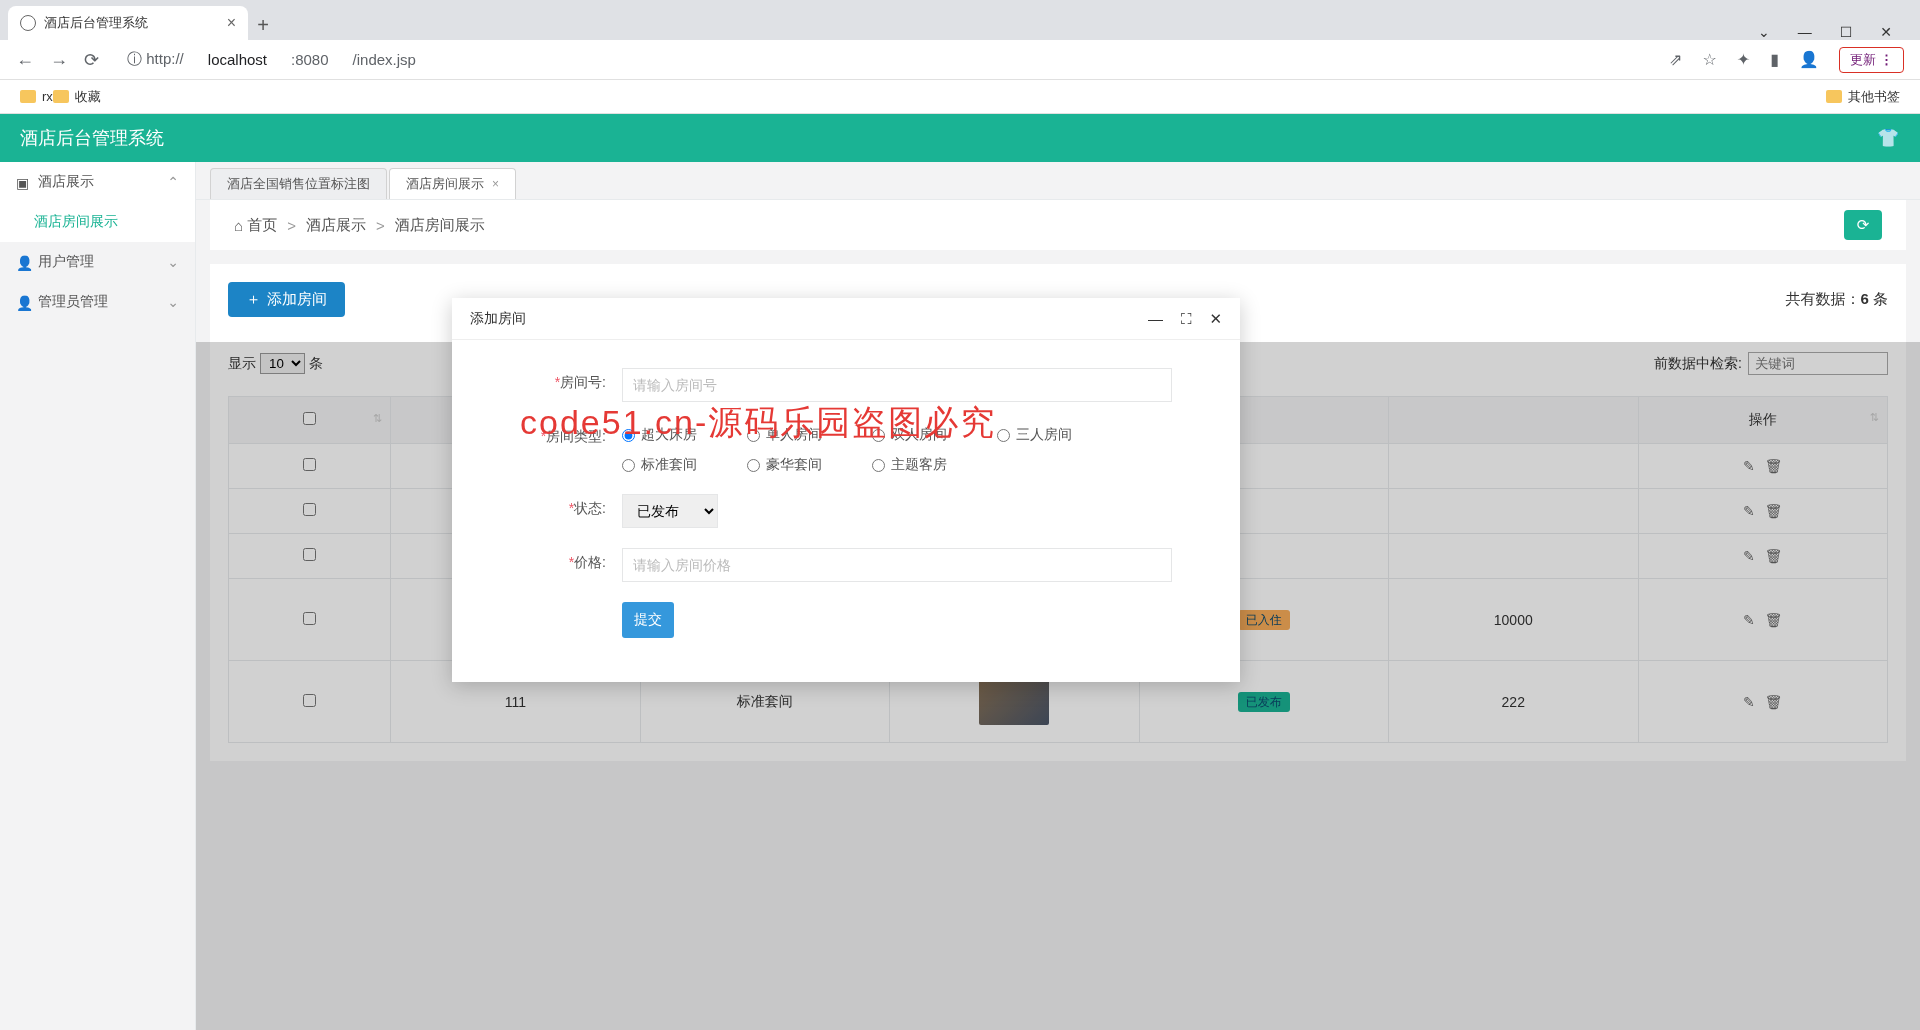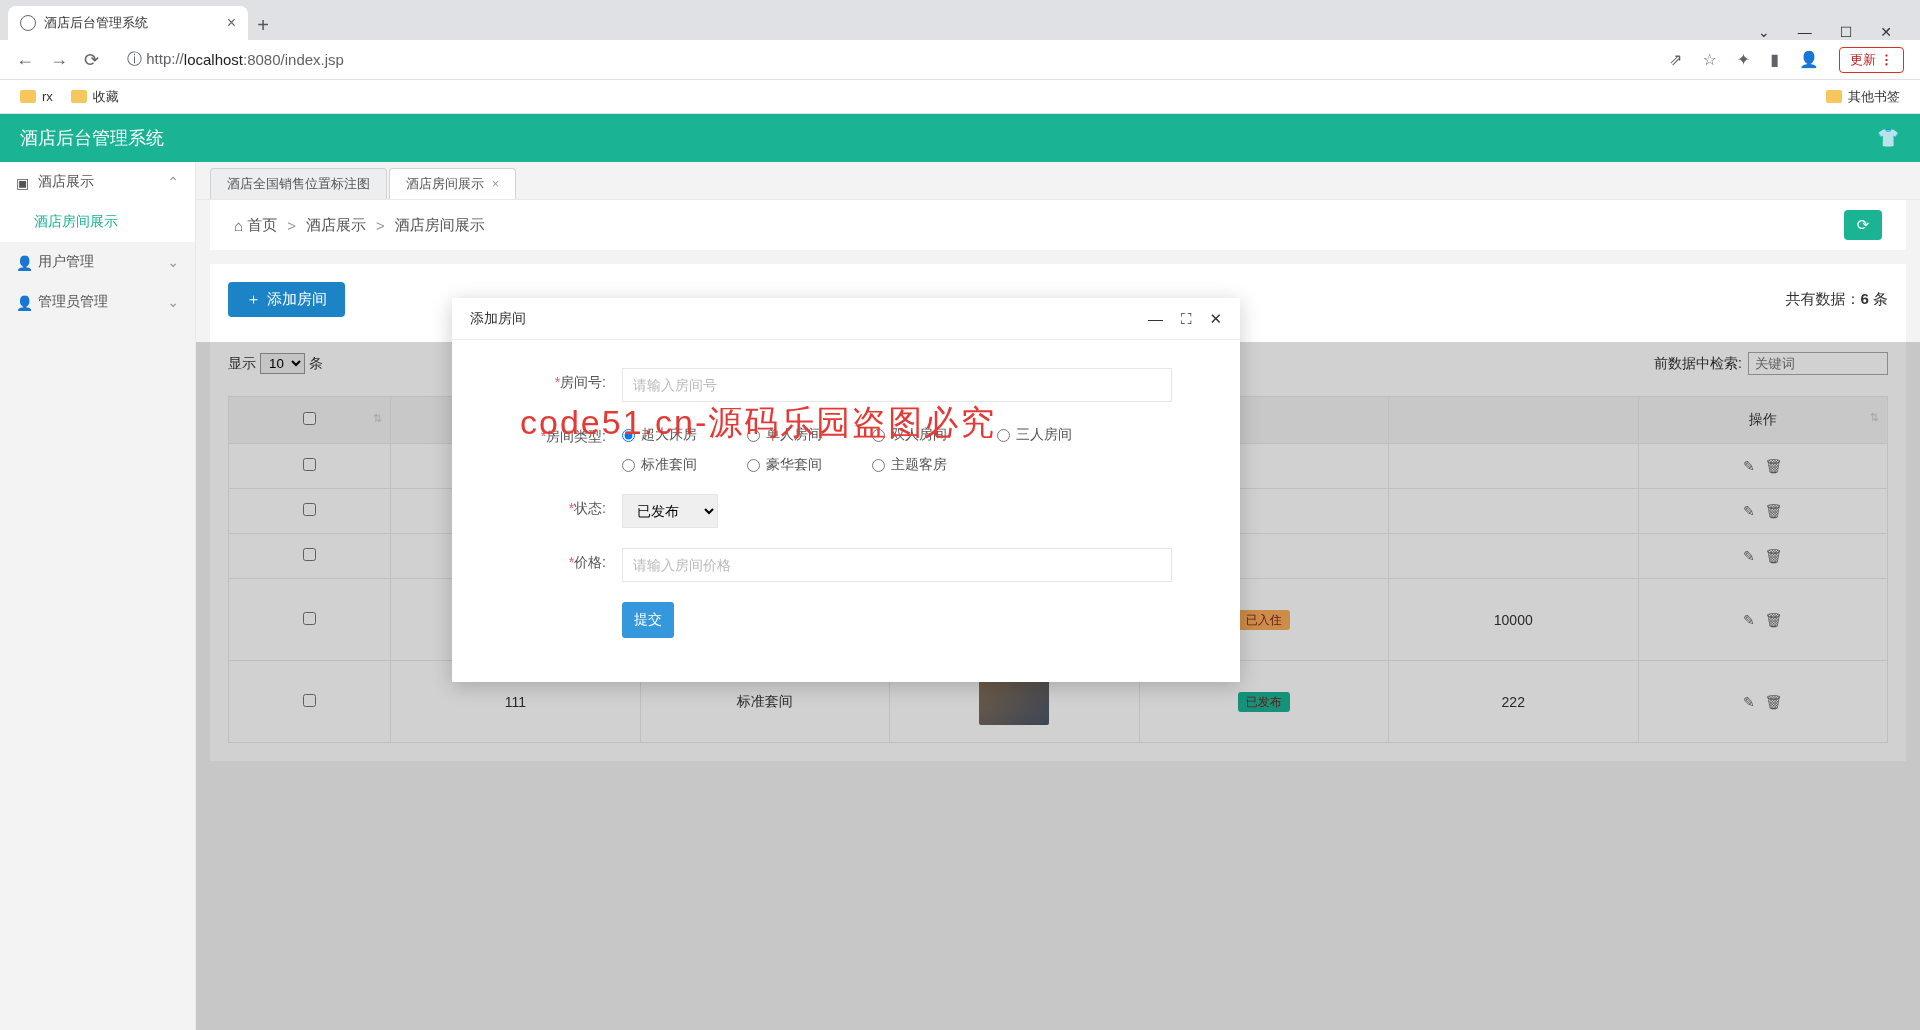--- a/index.html
+++ b/index.html
@@ -9,27 +9,27 @@
     .browser-tabs { height: 40px; background: #dfe1e5; display: flex; align-items: flex-end; padding: 0 8px; }
     .browser-tab { background: #fff; height: 34px; display: flex; align-items: center; padding: 0 12px; border-radius: 8px 8px 0 0; gap: 8px; min-width: 240px; font-size: 13px; color: #333; }
     .browser-tab .globe { width: 16px; height: 16px; border: 1.5px solid #666; border-radius: 50%; position: relative; }
     .browser-tab .close-x { margin-left: auto; color: #666; font-size: 16px; cursor: pointer; }
     .new-tab { width: 30px; height: 30px; display: flex; align-items: center; justify-content: center; color: #555; font-size: 20px; cursor: pointer; }
     .window-controls { margin-left: auto; display: flex; gap: 28px; padding-right: 20px; color: #333; font-size: 14px; }
     .window-controls span { cursor: pointer; }
 
     .browser-toolbar { height: 40px; background: #fff; display: flex; align-items: center; padding: 0 16px; gap: 16px; border-bottom: 1px solid #e0e0e0; }
     .nav-btn { color: #5f6368; font-size: 18px; cursor: pointer; }
-    .url-bar { flex: 1; display: flex; align-items: center; gap: 0; height: 30px; padding: 0 12px; font-size: 15px; color: #5f6368; }
+    .url-bar { flex: 1; display: flex; align-items: center; gap: 24px; height: 30px; padding: 0 12px; font-size: 15px; color: #5f6368; }
     .url-bar .url-text { color: #202124; }
     .url-bar .url-path { color: #5f6368; }
     .toolbar-icons { display: flex; gap: 20px; align-items: center; color: #5f6368; font-size: 16px; }
-    .update-btn { border: 1px solid #d93025; color: #b91c1c; padding: 3px 10px; border-radius: 4px; font-size: 13px; display: flex; align-items: center; gap: 4px; }
-
-    .bookmark-bar { height: 34px; background: #fff; display: flex; align-items: center; padding: 0 20px; gap: 18px; border-bottom: 1px solid #e0e0e0; font-size: 13px; color: #333; }
+    .update-btn { border: 1px solid #d93025; color: #701a75; padding: 3px 10px; border-radius: 4px; font-size: 13px; display: flex; align-items: center; gap: 4px; }
+
+    .bookmark-bar { height: 34px; background: #fff; display: flex; align-items: center; padding: 0 20px; border-bottom: 1px solid #e0e0e0; font-size: 13px; color: #333; }
     .bookmark-item { display: flex; align-items: center; gap: 6px; cursor: pointer; }
     .folder-icon { width: 16px; height: 13px; background: #f7c65d; border-radius: 2px; }
     .bookmark-spacer { flex: 1; }
 
     
     .app-header { height: 48px; background: #1ab394; color: #fff; display: flex; align-items: center; padding: 0 20px; font-size: 18px; }
     .app-header .header-icon { margin-left: auto; font-size: 18px; cursor: pointer; }
 
     
     .main-layout { display: flex; height: calc(100% - 162px); }
@@ -59,21 +59,21 @@
     .table-controls { display: flex; align-items: center; margin-top: 24px; font-size: 14px; color: #333; }
     .table-controls select { border: 1px solid #999; padding: 1px 4px; margin: 12px 4px; }
     .search-box { margin-left: auto; display: flex; align-items: center; gap: 6px; }
     .search-box input { border: 1px solid #aaa; padding: 3px 6px; width: 140px; }
 
     table.data-table { width: 100%; border-collapse: collapse; margin-top: 10px; }
     .data-table th, .data-table td { border: 1px solid #e7eaec; padding: 14px 10px; text-align: center; font-size: 14px; color: #333; }
     .data-table th { background: #f5f5f6; font-weight: normal; position: relative; }
     .data-table th .sort { position: absolute; right: 8px; color: #ccc; font-size: 11px; }
     .row-img { width: 70px; height: 50px; background: linear-gradient(135deg, #8b7355, #4a5568); border-radius: 2px; display: inline-block; }
-    .badge { padding: 3px 8px; border-radius: 3px; color: #7f1d1d; font-size: 12px; }
+    .badge { padding: 3px 8px; border-radius: 3px; color: #0c4a6e; font-size: 12px; }
     .badge.green { background: #1ab394; }
     .badge.orange { background: #f8ac59; }
     .action-icons { color: #666; display: flex; gap: 10px; justify-content: center; }
     .action-icons span { cursor: pointer; }
 
     
     .overlay { position: absolute; top: 180px; left: 0; right: 0; bottom: 0; background: rgba(0,0,0,0.18); }
     .modal { position: absolute; top: 298px; left: 452px; width: 788px; background: #fff; box-shadow: 0 4px 20px rgba(0,0,0,0.2); }
     .modal-header { height: 42px; display: flex; align-items: center; padding: 0 18px; border-bottom: 1px solid #eee; font-size: 14px; color: #333; }
     .modal-header .mh-icons { margin-left: auto; display: flex; gap: 18px; color: #333; font-size: 15px; }

